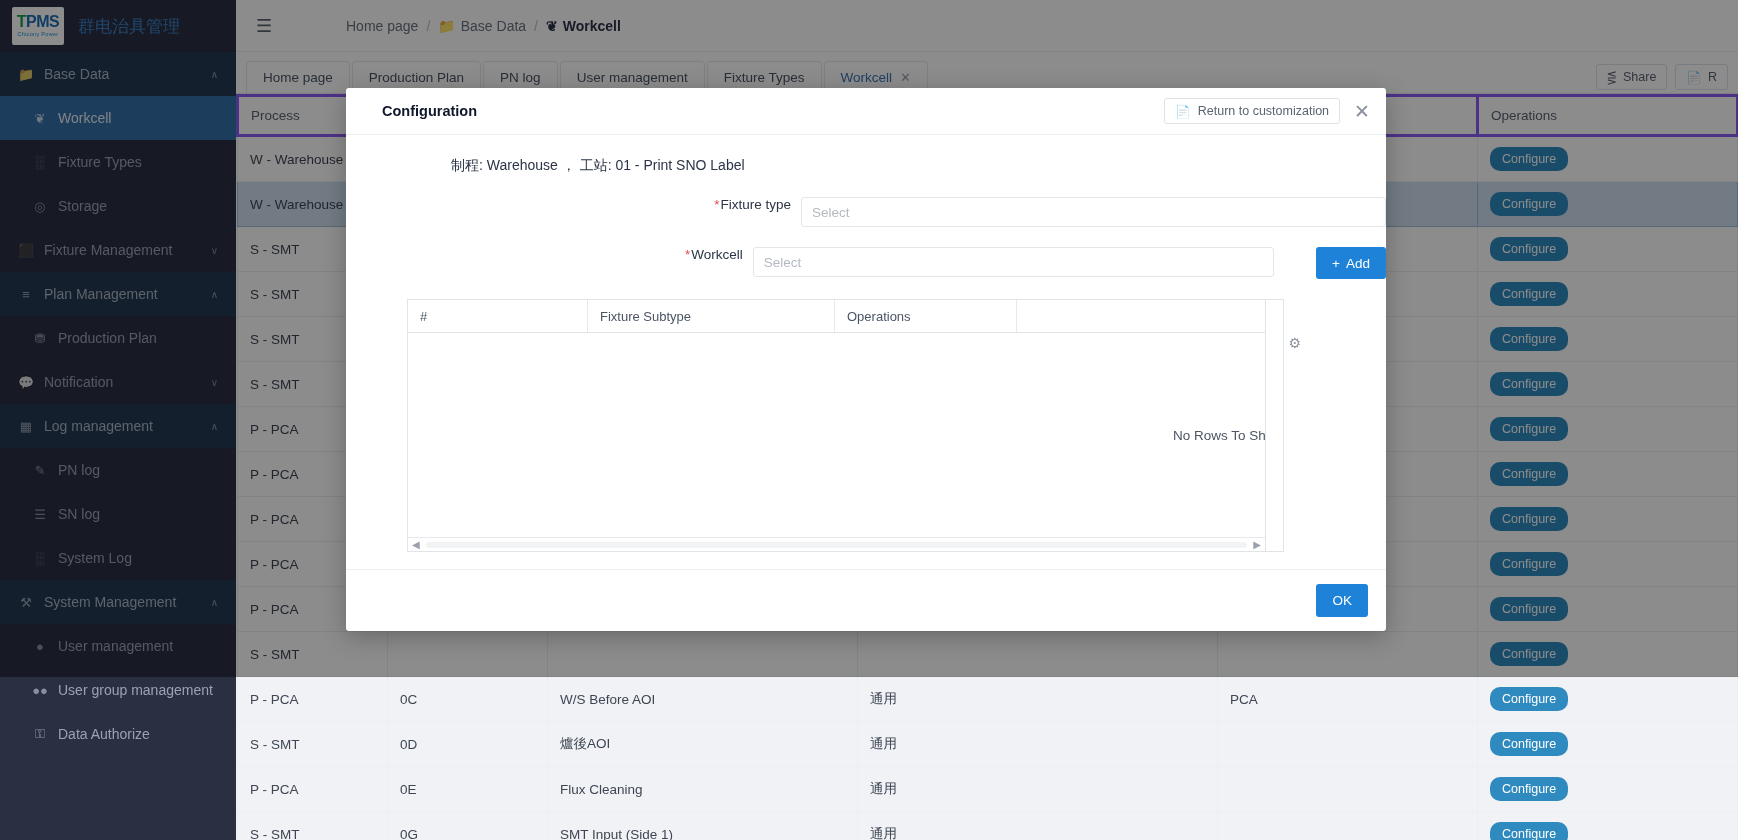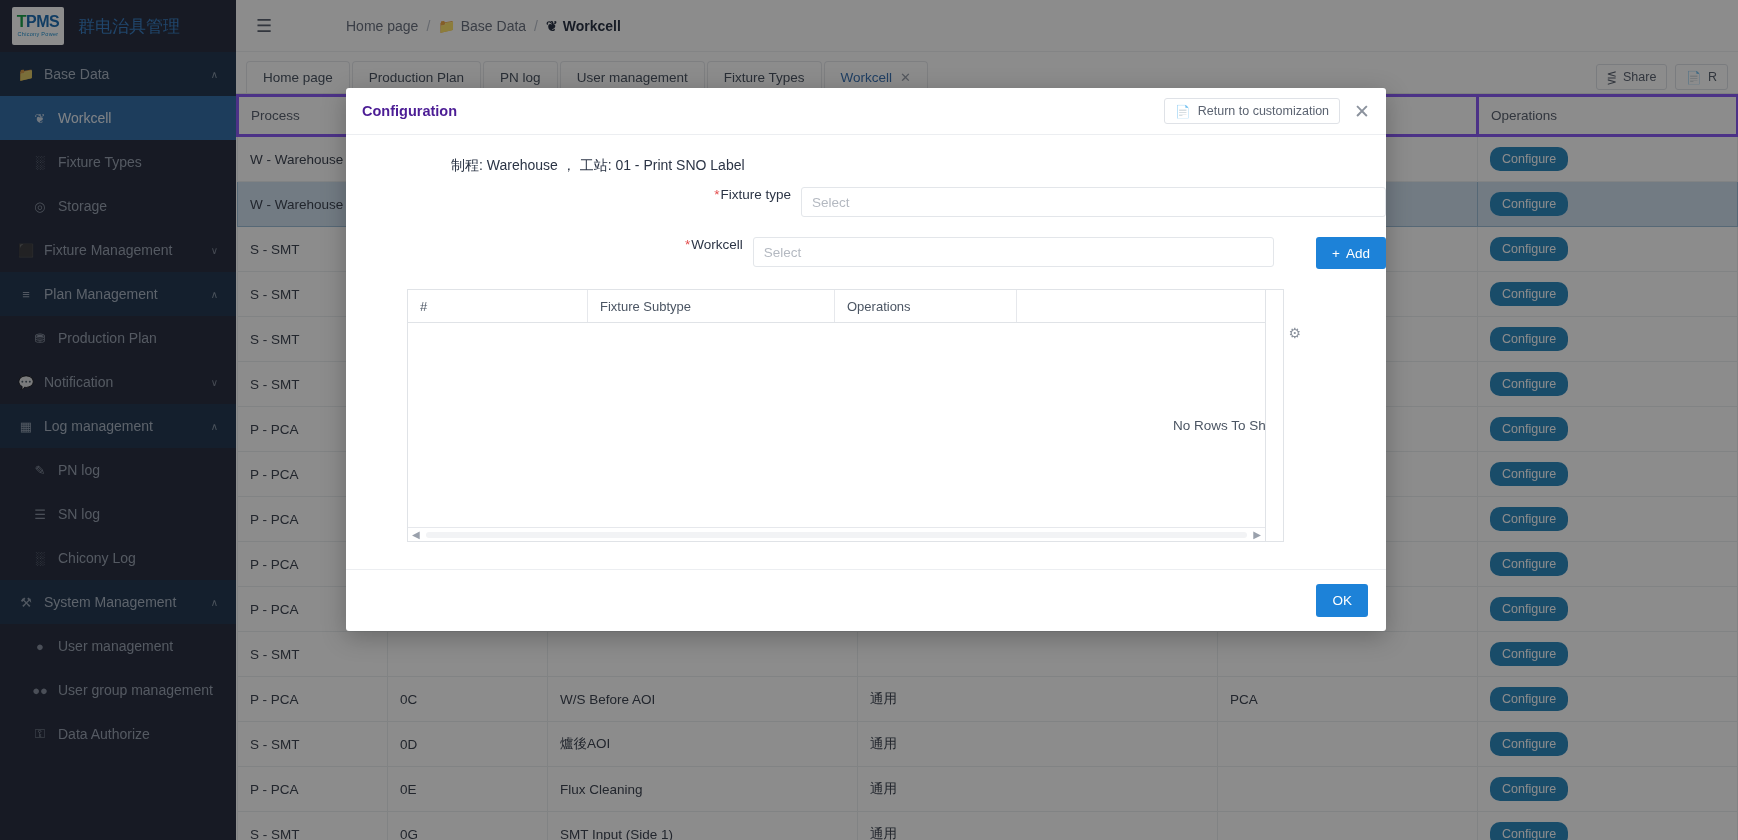--- a/index.html
+++ b/index.html
@@ -2,21 +2,21 @@
 <html><head>
 <meta charset="utf-8">
 <style>
   * { box-sizing: border-box; margin: 0; padding: 0; }
   html, body {
     width: 1738px; height: 840px;
     overflow: hidden;
     font-family: "Liberation Sans", sans-serif;
     background: #f0f2f5;
   }
-  .app { position: relative; width: 1738px; height: 840px; }
+  .app { position: relative; width: 1738px; height: 677px; }
 
   
   .sidebar {
     position: absolute; left: 0; top: 0;
     width: 236px; height: 840px;
     background: #2a3042;
     overflow: hidden;
   }
   .logo-row {
     height: 52px; display: flex; align-items: center;
@@ -105,31 +105,31 @@
     position: absolute; left: 346px; top: 88px;
     width: 1040px; height: 543px;
     background: #fff; border-radius: 3px;
     box-shadow: 0 6px 24px rgba(0,0,0,.25);
     display: flex; flex-direction: column;
   }
   .modal-head {
     height: 47px; display: flex; align-items: center;
     padding: 0 16px; border-bottom: 1px solid #eceef1;
   }
-  .modal-title { font-size: 14.5px; font-weight: bold; color: #4c1d95; }
+  .modal-title { font-size: 14.5px; font-weight: bold; color: #0f172a; margin-left: 20px; }
   .modal-head-right { margin-left: auto; display: flex; align-items: center; gap: 14px; }
   .ret-btn {
     height: 26px; padding: 0 10px; border: 1px solid #dfe2e7; border-radius: 3px;
     background: #fff; color: #5b6371; font-size: 12.5px;
     display: flex; align-items: center; gap: 7px; cursor: pointer;
   }
   .close-x { font-size: 19px; color: #8b929d; cursor: pointer; line-height: 1; }
 
   .modal-body { flex: 1; padding: 22px 0 0 0; overflow: hidden; }
-  .ctx-line { font-size: 14px; color: #2b3445; padding-left: 105px; margin-bottom: 12px; }
+  .ctx-line { font-size: 14px; color: #2b3445; padding-left: 105px; margin-bottom: 22px; }
 
   .form-row { display: flex; margin-bottom: 20px; padding-left: 0; }
   .form-label {
     width: 508px; text-align: right; padding-right: 10px;
     font-size: 13.5px; color: #2b3445;
   }
   .req { color: #e34b4b; margin-right: 1px; }
   .select-box {
     height: 30px; border: 1px solid #e3e6ea; border-radius: 3px;
     display: flex; align-items: center; padding: 0 10px;
@@ -244,21 +244,21 @@
         <div class="nav-item">
           <span class="nav-ico">✎</span>
           <span class="nav-label">PN log</span>
         </div>
         <div class="nav-item">
           <span class="nav-ico">☰</span>
           <span class="nav-label">SN log</span>
         </div>
         <div class="nav-item">
           <span class="nav-ico">░</span>
-          <span class="nav-label">Chicony Log</span>
+          <span class="nav-label">System Log</span>
         </div>
         <div class="nav-group-head open">
           <span class="nav-ico">⚒</span>
           <span class="nav-label">System Management</span>
           <span class="chev">∧</span>
         </div>
         <div class="nav-item">
           <span class="nav-ico">●</span>
           <span class="nav-label">User management</span>
         </div>

